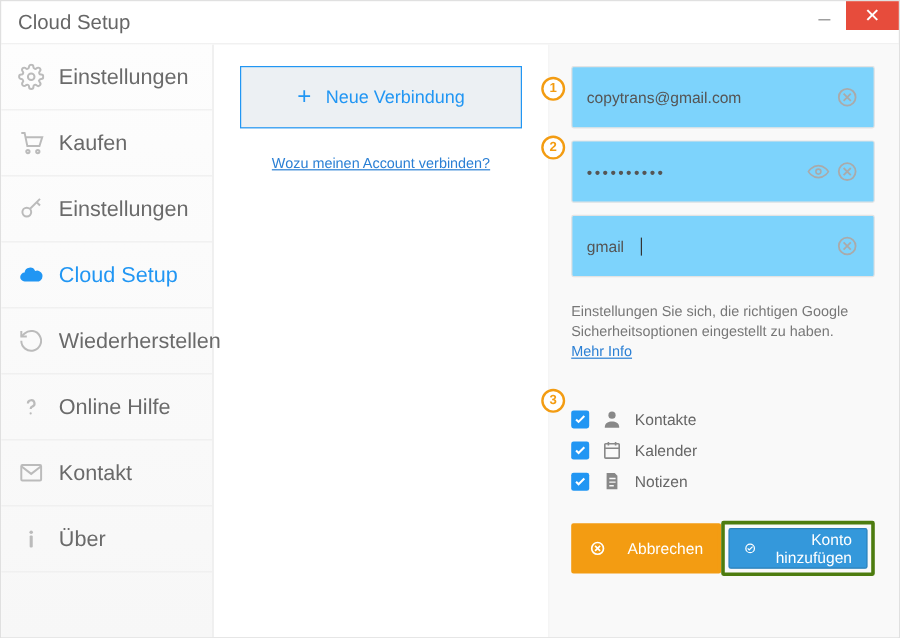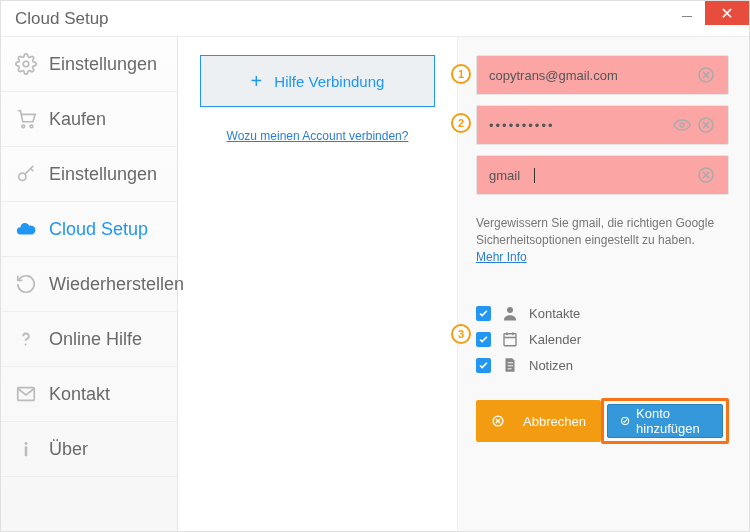--- a/index.html
+++ b/index.html
@@ -25,38 +25,38 @@
   .side-icon svg { width: 22px; height: 22px; }
 
   
   .middle { width: 280px; border-right: 1px solid #eee; padding: 18px 22px; display: flex; flex-direction: column; align-items: center; }
   .new-conn { width: 100%; height: 52px; border: 1.5px solid #2196f3; background: #ecf0f3; color: #2196f3; font-size: 15px; display: flex; align-items: center; justify-content: center; gap: 12px; cursor: pointer; }
   .new-conn .plus { font-size: 20px; font-weight: 300; }
   .why-link { margin-top: 22px; font-size: 12px; color: #2a7fd4; text-decoration: underline; cursor: pointer; }
 
   
   .right { flex: 1; background: #f9f9f9; padding: 18px 20px 18px 18px; display: flex; flex-direction: column; gap: 10px; font-size: 13px; color: #666; }
-  .field { background: #fca5a5; border: 1px solid #e3e3e3; height: 40px; display: flex; align-items: center; padding: 0 12px; border-radius: 2px; justify-content: flex-end; }
+  .field { background: #7dd3fc; border: 1px solid #e3e3e3; height: 52px; display: flex; align-items: center; padding: 0 12px; border-radius: 2px; justify-content: flex-end; }
   .field input { border: none; outline: none; flex: 1; font-size: 13px; color: #555; background: transparent; }
   .field .clear, .field .eye { width: 20px; height: 20px; display:flex; align-items:center; justify-content:center; color:#aaa; cursor:pointer; }
   .field .eye { margin-right: 4px; }
   .cursor-bar { border-right: 1.5px solid #333; padding-right:1px; }
 
   .hint { font-size: 12px; color: #777; line-height: 1.4; margin-top: 10px; }
   .hint a { color: #2a7fd4; text-decoration: underline; cursor: pointer; }
 
   .checks { display: flex; flex-direction: column; gap: 8px; margin-top: 29px; position: relative; justify-content: space-between; }
   .check-row { display: flex; align-items: center; gap: 10px; font-size: 13px; color: #666; }
   .cb { width: 15px; height: 15px; background: #2196f3; border-radius: 2px; display:flex; align-items:center; justify-content:center; cursor:pointer; }
   .cb svg { width: 11px; height: 11px; }
   .ci { width: 18px; height: 18px; display:flex; align-items:center; justify-content:center; color:#888; }
 
   .actions { margin-top: 14px; display:flex; gap:0; justify-content:flex-end; align-items:center; }
   .btn-cancel { background:#f39c12; border:3px solid #f39c12; color:#fff; height:42px; padding:0 12px; font-size:13px; display:flex; align-items:center; gap:18px; cursor:pointer; border-radius:2px; }
-  .btn-add-wrap { border:3px solid #f97316; padding:3px; border-radius:2px; }
+  .btn-add-wrap { border:3px solid #4d7c0f; padding:3px; border-radius:2px;text-align:right; }
   .btn-add { background:#3498db; color:#fff; border:1px solid #2a80b9; height:34px; padding:0 12px; font-size:13px; display:flex; align-items:center; gap:6px; cursor:pointer; border-radius:2px; }
 
   
   .badge { position:absolute; width:20px; height:20px; border-radius:50%; background:#fff; border:2px solid #f39c12; color:#f39c12; font-size:11px; font-weight:bold; display:flex; align-items:center; justify-content:center; z-index:5; }
   .b1 { top: 63px; left: 450px; }
   .b2 { top: 112px; left: 450px; }
   .b3 { top: 323px; left: 450px; }
 </style>
 </head>
 <body>
@@ -148,21 +148,21 @@
               <rect x="10.6" y="9" width="2.8" height="11" rx="1"></rect>
             </svg>
         </span>
         <span>Über</span>
       </div>
     </div>
 
     <div class="middle">
       <div class="new-conn">
         <span class="plus">+</span>
-        <span>Hilfe Verbindung</span>
+        <span>Neue Verbindung</span>
       </div>
       <a class="why-link">Wozu meinen Account verbinden?</a>
     </div>
 
     <div class="right">
 
       <div class="field">
         <input type="text" value="copytrans@gmail.com" style="">
         <span class="clear">
           <svg viewBox="0 0 20 20" fill="none" stroke="#aaa" stroke-width="1.5">
@@ -195,21 +195,21 @@
         </span>
         <span class="clear">
           <svg viewBox="0 0 20 20" fill="none" stroke="#aaa" stroke-width="1.5">
               <circle cx="10" cy="10" r="7"></circle>
               <path d="M7 7l6 6M13 7l-6 6"></path>
             </svg>
         </span>
       </div>
 
       <div class="hint">
-        <span>Vergewissern Sie gmail, die richtigen Google Sicherheitsoptionen eingestellt zu haben.</span><br>
+        <span>Einstellungen Sie sich, die richtigen Google Sicherheitsoptionen eingestellt zu haben.</span><br>
         <a>Mehr Info</a>
       </div>
 
       <div class="checks">
         <div class="check-row">
           <span class="cb">
               <svg viewBox="0 0 16 16" fill="none" stroke="#fff" stroke-width="2.5">
                 <path d="M3 8l3 3 7-7"></path>
               </svg>
             </span>

